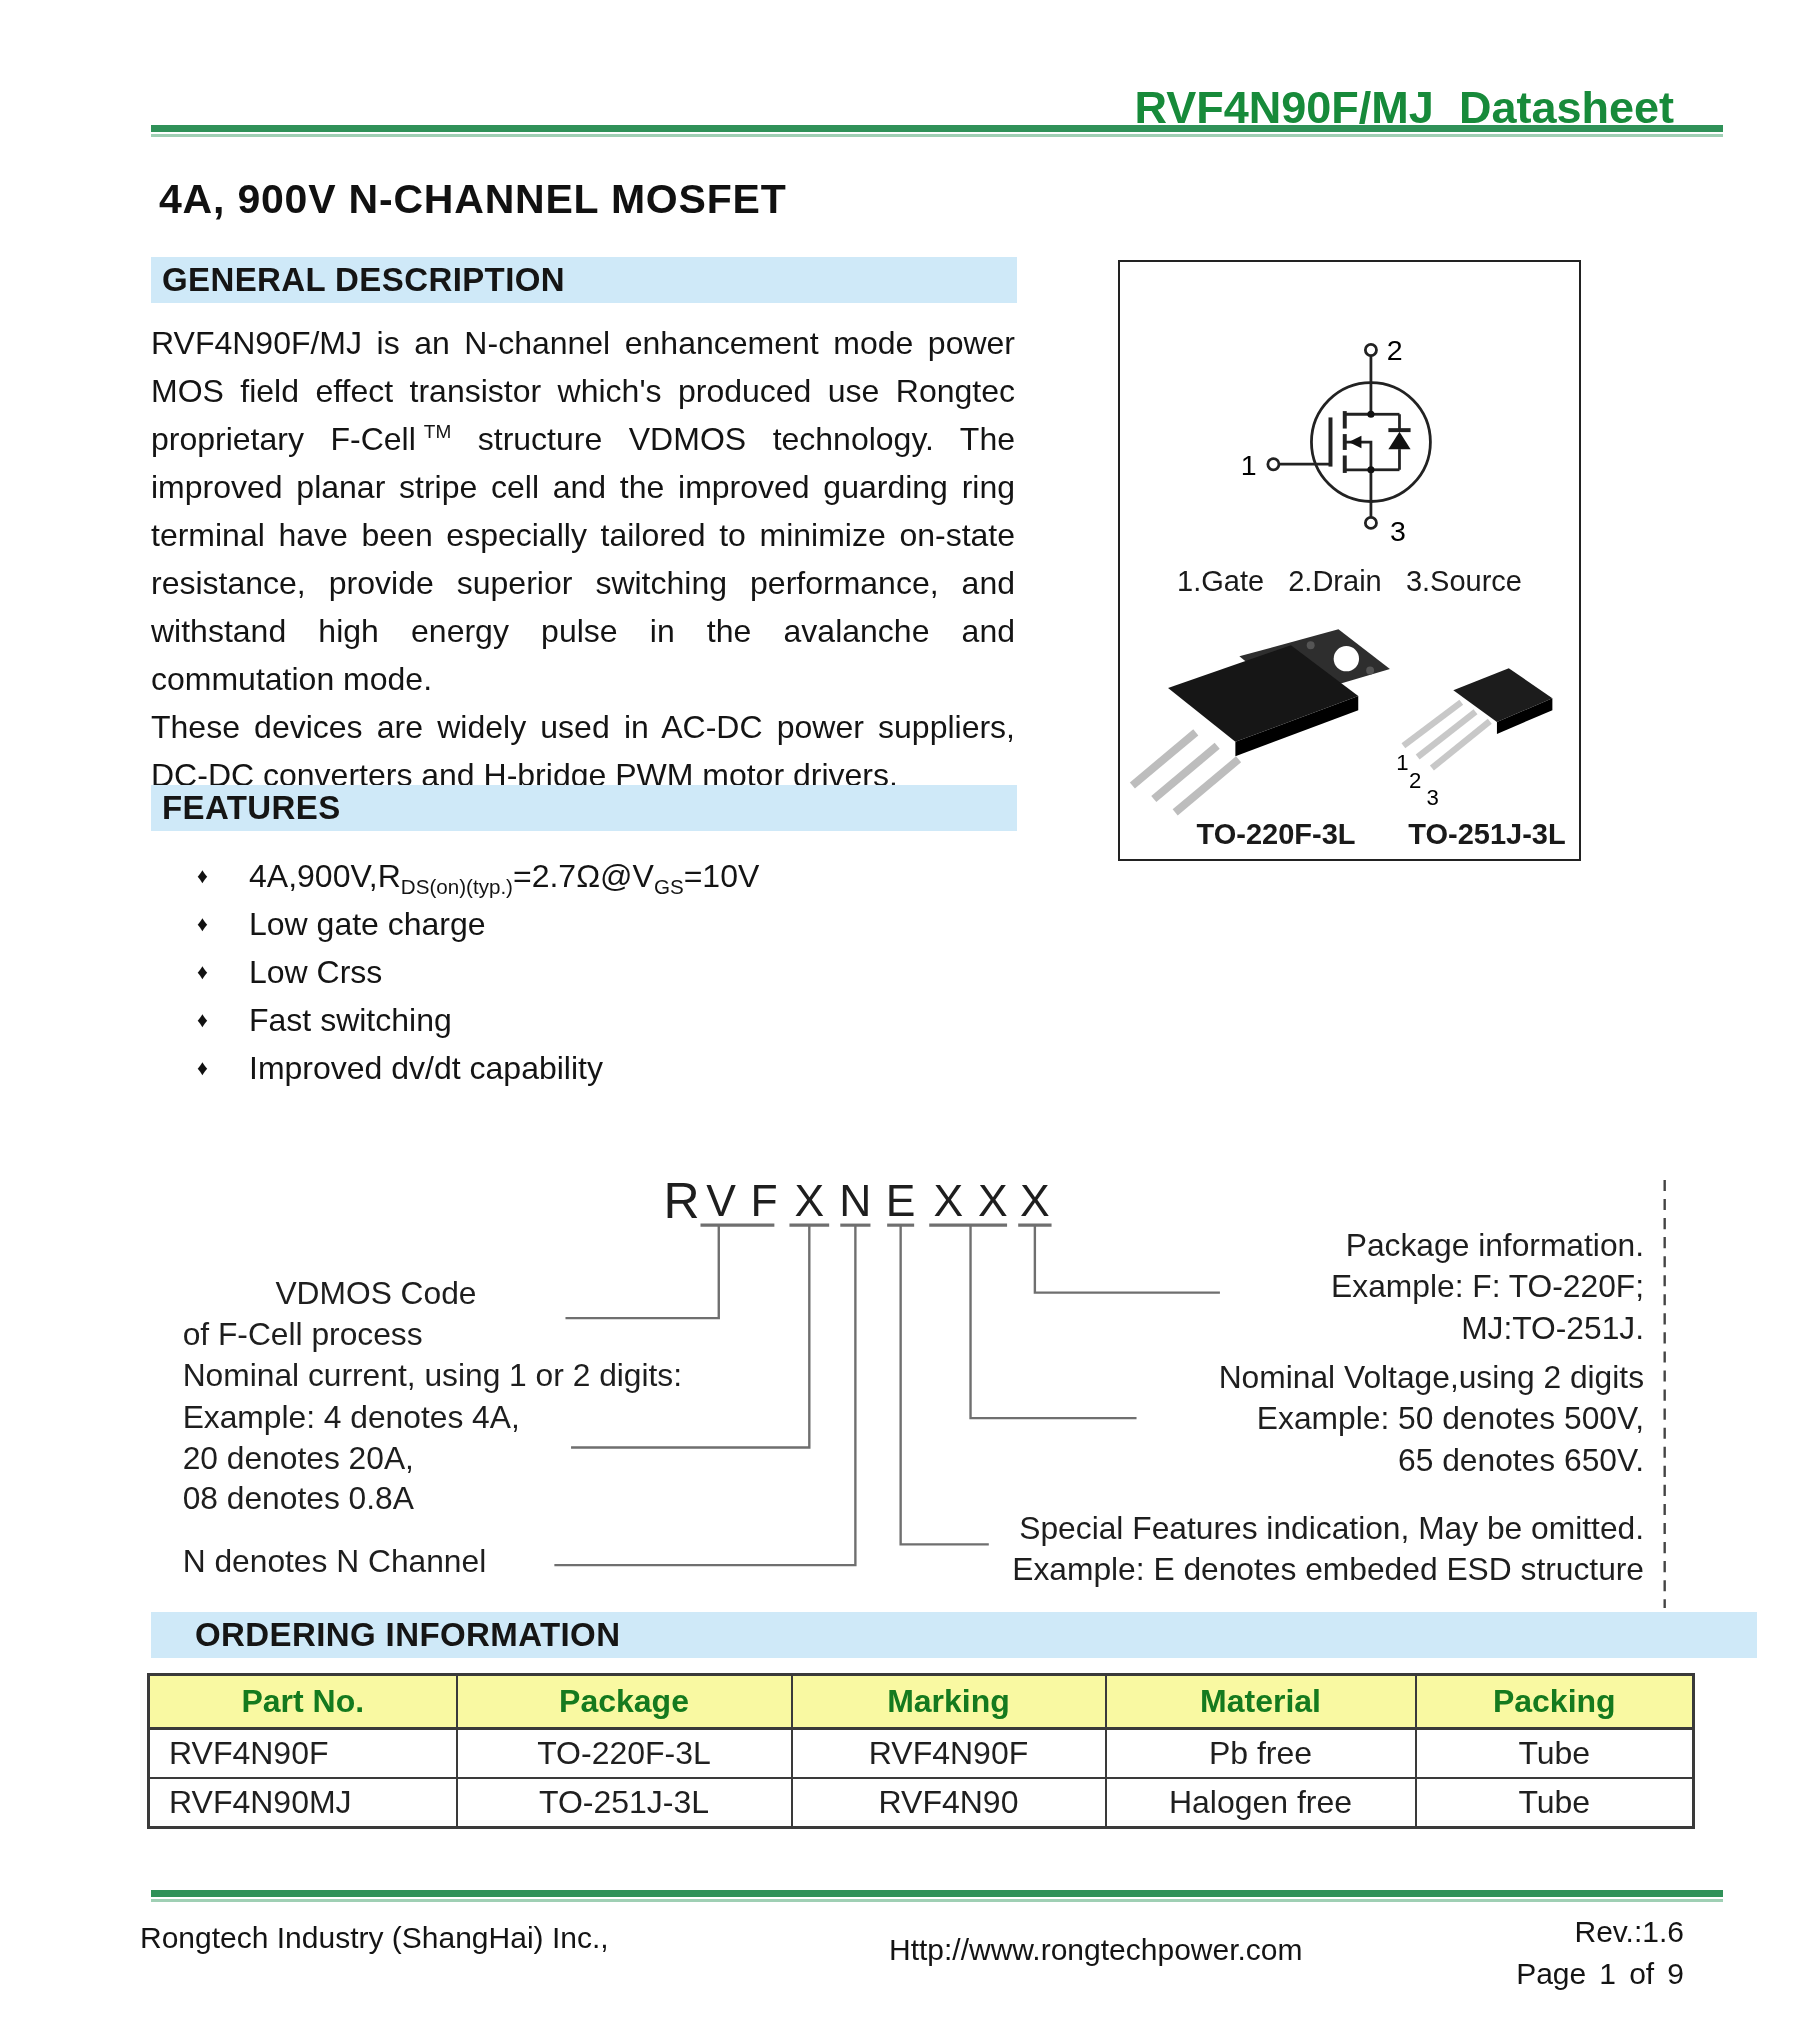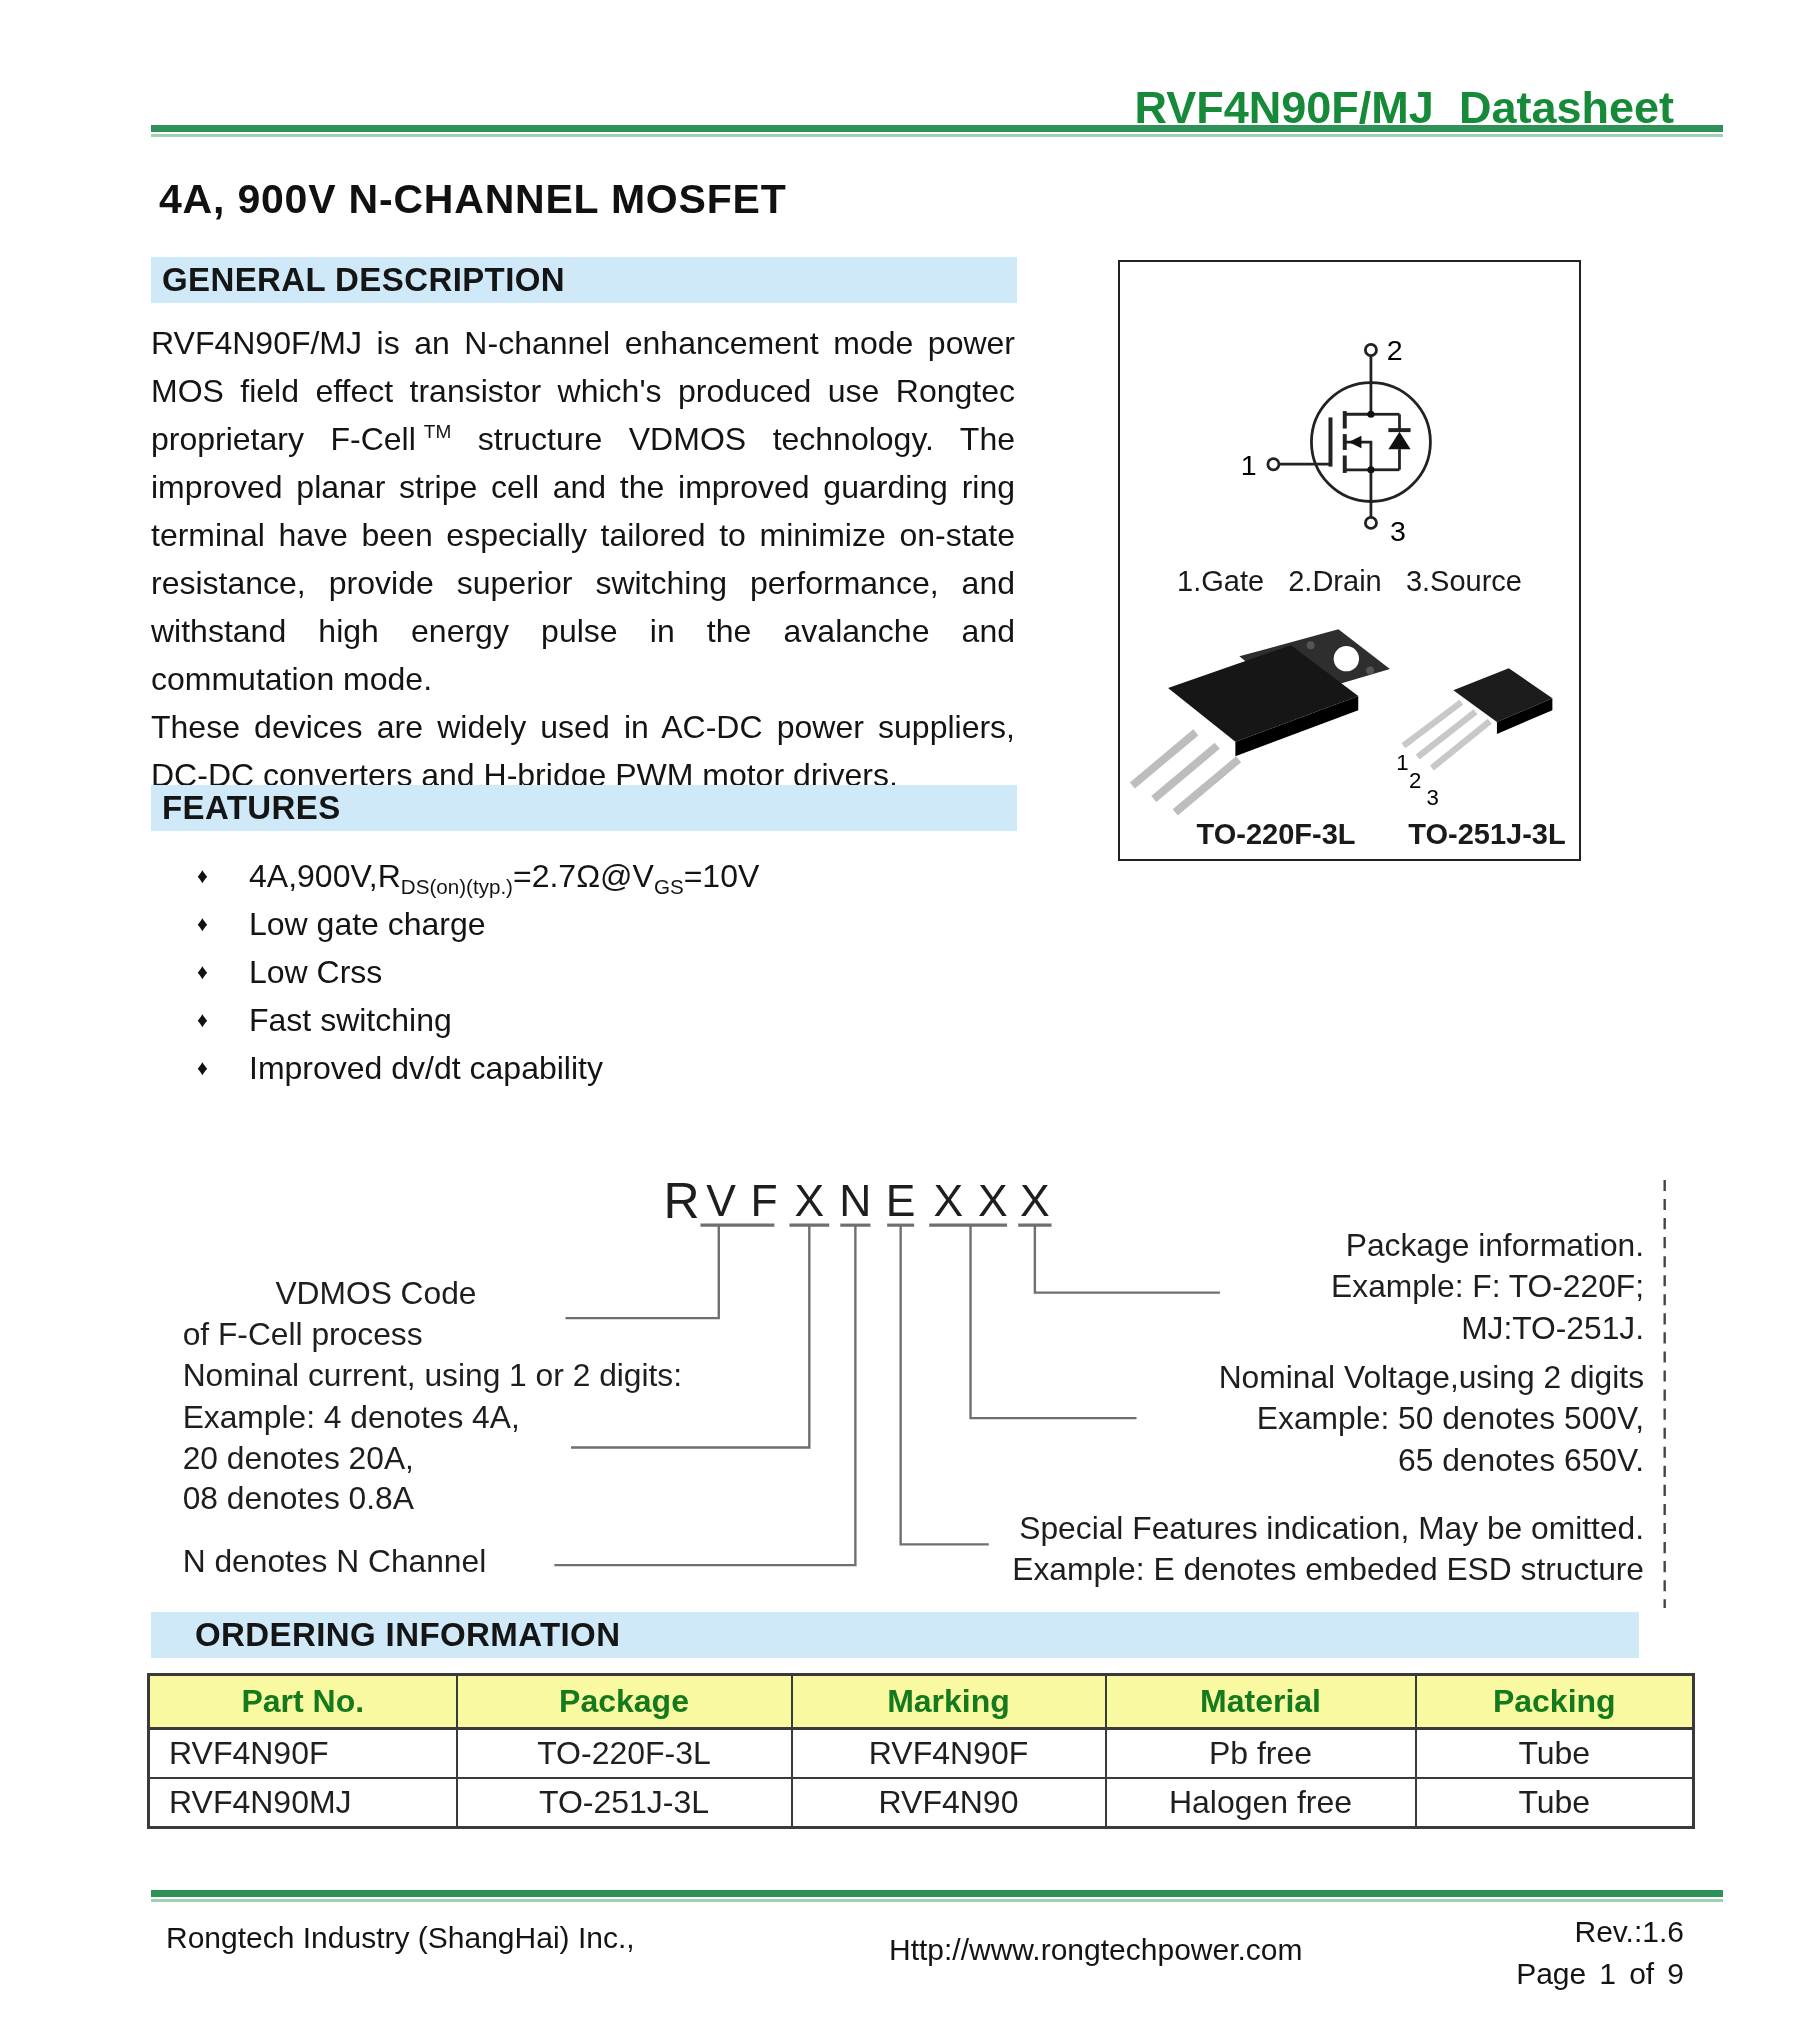--- a/index.html
+++ b/index.html
@@ -26,21 +26,21 @@
 
   
   .sec-bar {
     position:absolute; left:151px; height:46px; background:#cfe9f8;
     font-size:33px; font-weight:bold; color:#151515;
     line-height:46px; padding-left:11px; box-sizing:border-box; letter-spacing:0.4px;
   }
   .bar-general  { top:257px; width:866px; }
   .bar-features { top:785px; width:866px; }
   .bar-nomen    { top:1126px; width:1564px; }
-  .bar-order    { top:1612px; width:1488px;padding-left:44px; }
+  .bar-order    { top:1612px; width:1606px;padding-left:44px; }
 
   
   .description {
     position:absolute; left:151px; top:319px; width:864px;
     font-size:32px; line-height:48px; text-align:justify; color:#141414;
   }
   .description p { margin:0; }
   .description sup { font-size:19px; vertical-align:super; line-height:0;margin-left:8px; }
 
   
@@ -80,21 +80,21 @@
   .order-table th, .order-table td { border:2.4px solid #3a3a3a; overflow:hidden; }
   .order-table { border:3.2px solid #3a3a3a; }
   .order-table th {
     background:#f9f9a2; color:#157a1e; font-weight:bold;
     height:49px; text-align:center; border-bottom-width:3.2px;
   }
   .order-table td { height:45px; text-align:center; background:#fff; }
   .order-table td.first { text-align:left; padding-left:19px; }
 
   
-  .footer-company { position:absolute; left:166px;  top:1921px; font-size:30px; color:#141414; }
+  .footer-company { position:absolute; left:140px;  top:1921px; font-size:30px; color:#141414; }
   .footer-site    { position:absolute; left:889px; top:1933px; width:453px; font-size:30px; color:#141414; }
   .footer-rev     { position:absolute; right:130px; top:1915px; font-size:30px; color:#141414; text-align:right; }
   .footer-page    { position:absolute; right:130px; top:1957px; font-size:30px; color:#141414; text-align:right; word-spacing:4.8px; }
 </style>
 </head>
 <body>
 
 <div class="page">
 
   <div class="doc-title">RVF4N90F/MJ_Datasheet</div>

